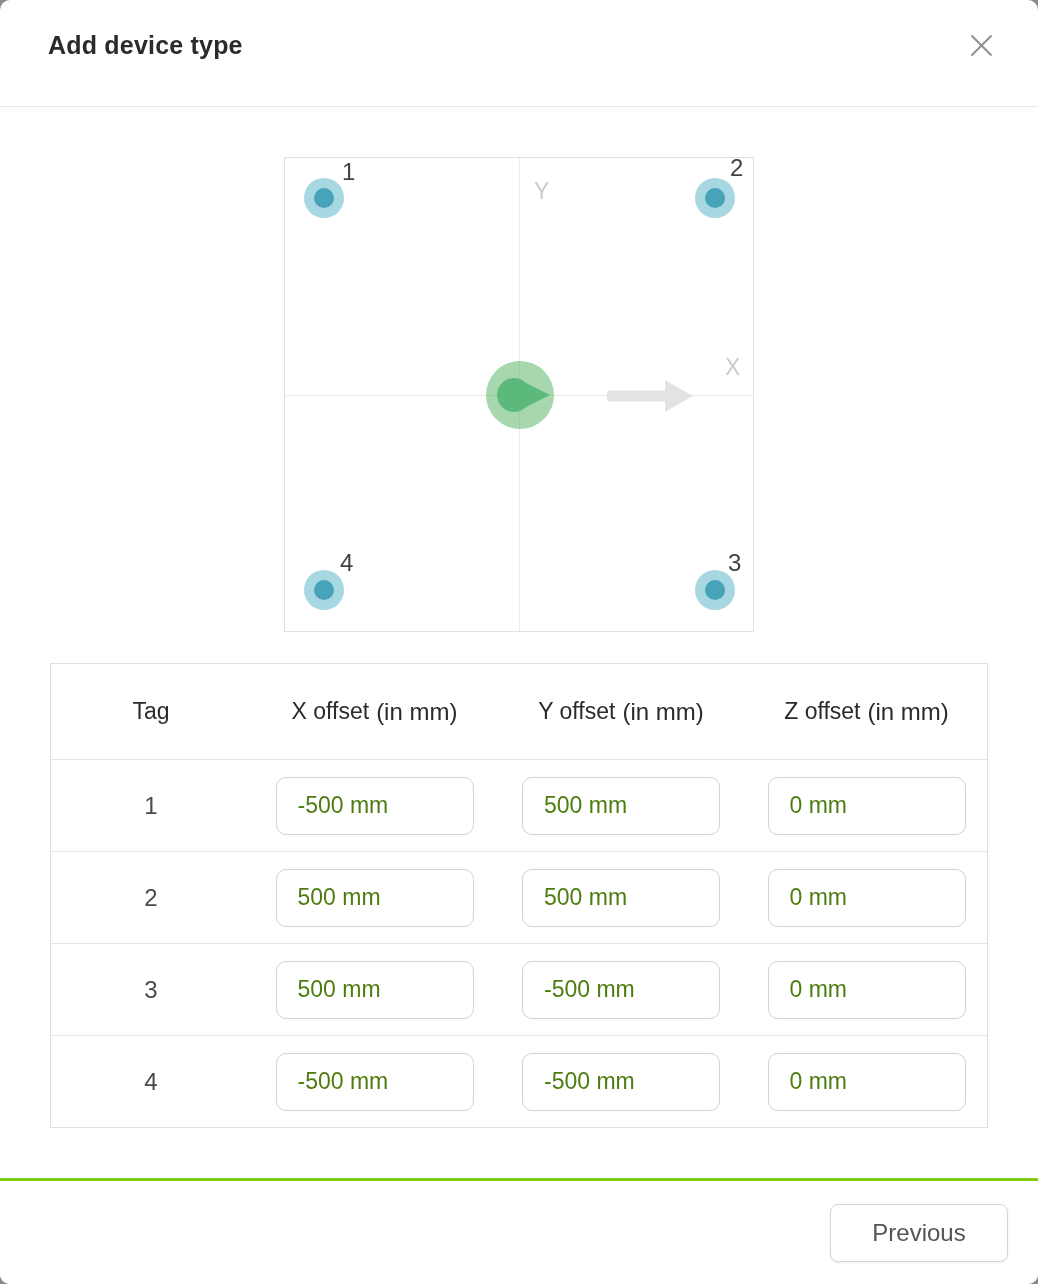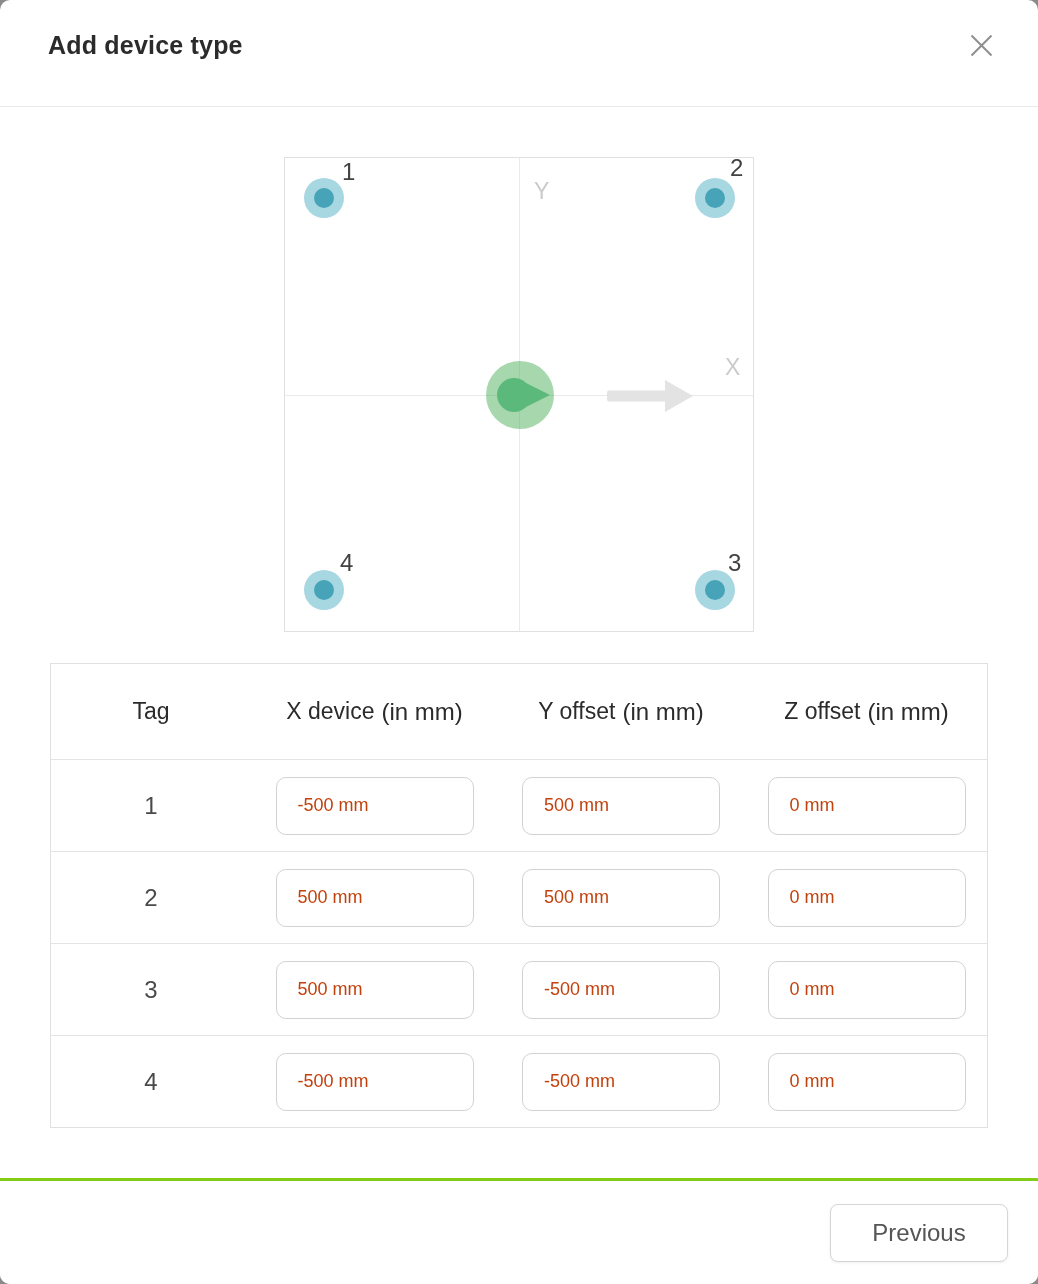--- a/index.html
+++ b/index.html
@@ -79,21 +79,21 @@
   .t-cell { display: flex; align-items: center; justify-content: center; }
   .th-label { font-size: 23px; font-weight: 400; color: #2b2b2b; }
   .th-unit { font-size: 24px; font-weight: 400; color: #2b2b2b; margin-left: 7px; }
   .th-unit:empty { margin-left: 0; }
   .tag-num { font-size: 24px; color: #4a4a4a; }
   .offset-input {
     width: 198px; height: 58px;
     border: 1px solid #d2d2d2; border-radius: 10px;
     background: #ffffff;
     font-family: "Liberation Sans", "DejaVu Sans", sans-serif;
-    font-size: 18px; color: #c2410c;
+    font-size: 23px; color: #4d7c0f;
     padding: 0 10px 0 21px;
     outline: none;
   }
 
   
   .dlg-footer {
     position: absolute; left: 0; bottom: 0;
     width: 100%; height: 106px;
     border-top: 3px solid #84cc16;
     background: #ffffff;
@@ -164,21 +164,21 @@
   </svg>
 </div>
 
 <div class="offsets-table">
   <div class="t-row thead">
     <div class="t-cell">
       <span class="th-label">Tag</span>
       <span class="th-unit"></span>
     </div>
     <div class="t-cell">
-      <span class="th-label">X device</span>
+      <span class="th-label">X offset</span>
       <span class="th-unit">(in mm)</span>
     </div>
     <div class="t-cell">
       <span class="th-label">Y offset</span>
       <span class="th-unit">(in mm)</span>
     </div>
     <div class="t-cell">
       <span class="th-label">Z offset</span>
       <span class="th-unit">(in mm)</span>
     </div>

